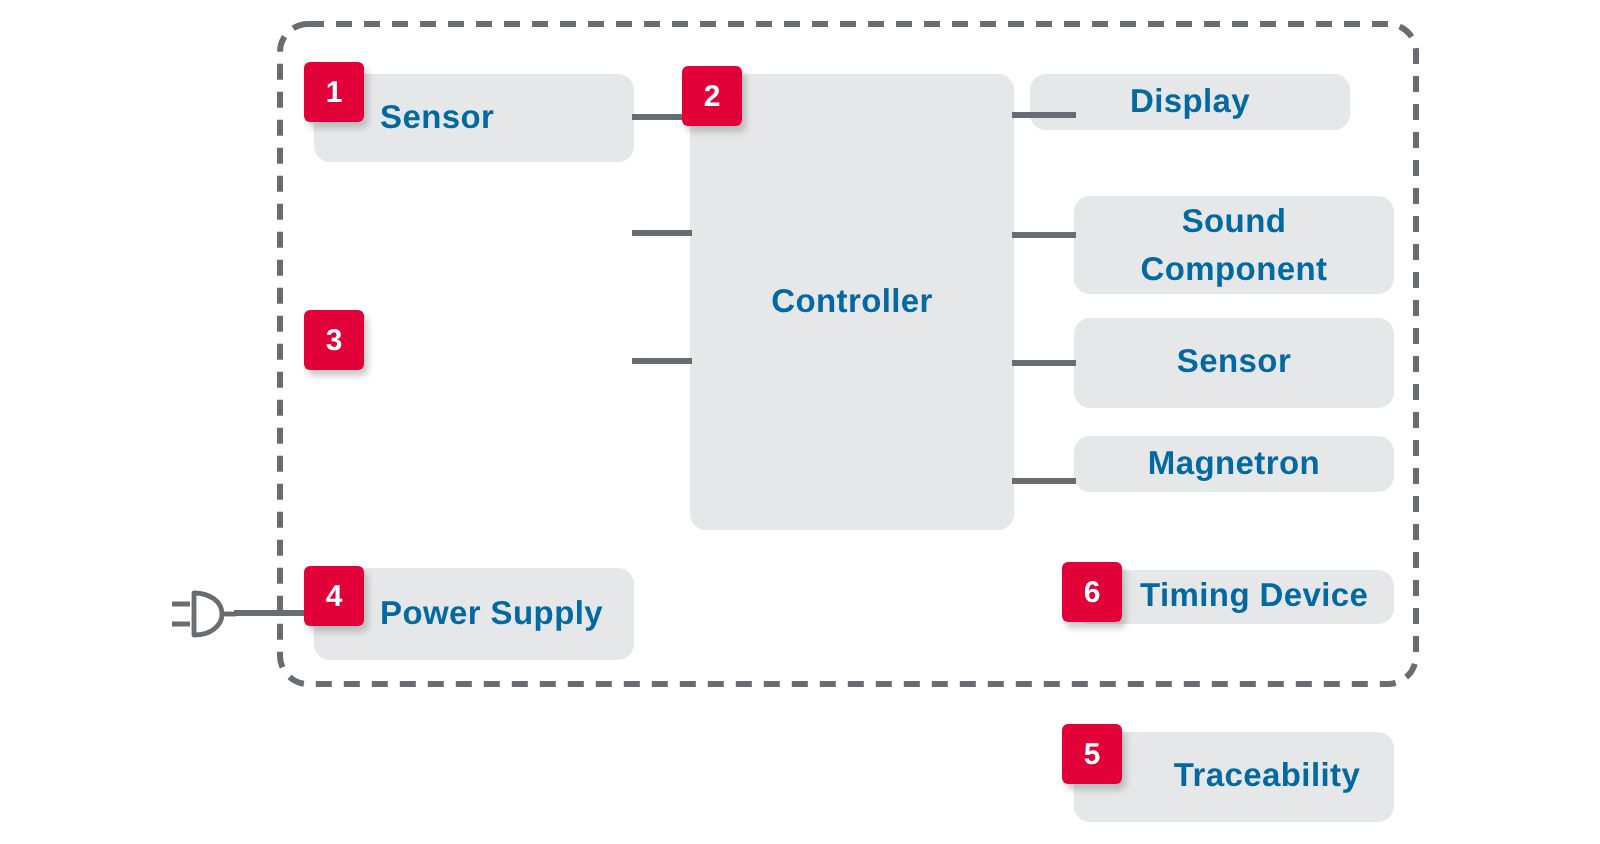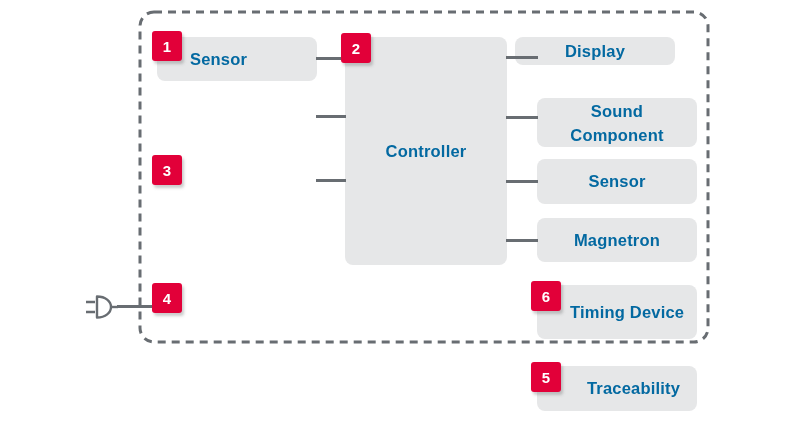--- a/index.html
+++ b/index.html
@@ -62,38 +62,41 @@
   <svg class="plug" width="33" height="32" viewBox="0 0 33 32">
     <path d="M1 11 H10 M1 21 H10" stroke="#686d72" stroke-width="2.4" fill="none"></path>
     <path d="M12 5.5 L12 26.5 C20.5 26.5 26 21.7 26 16 C26 10.3 20.5 5.5 12 5.5 Z" fill="none" stroke="#686d72" stroke-width="2.4" stroke-linejoin="round"></path>
     <path d="M26 16 H33" stroke="#686d72" stroke-width="2.4" fill="none"></path>
   </svg>
   <div class="wire" style="left:117px;top:305px;width:37px;"></div>
 
   <div class="node badged" style="left:157px;top:37px;width:160px;height:44px;">
     <span class="lbl">Sensor</span>
   </div>
+  <div class="node badged" style="left:157px;top:284px;width:160px;height:46px;">
+    <span class="lbl">Power Supply</span>
+  </div>
 
   <div class="node" style="left:345px;top:37px;width:162px;height:228px;">
     <span class="lbl">Controller</span>
   </div>
 
   <div class="node" style="left:515px;top:37px;width:160px;height:28px;">
     <span class="lbl">Display</span>
   </div>
   <div class="node twoline" style="left:537px;top:98px;width:160px;height:49px;">
     <span class="lbl">Sound Component</span>
   </div>
   <div class="node" style="left:537px;top:159px;width:160px;height:45px;">
     <span class="lbl">Sensor</span>
   </div>
-  <div class="node" style="left:537px;top:218px;width:160px;height:44px;">
+  <div class="node" style="left:537px;top:218px;width:160px;height:28px;">
     <span class="lbl">Magnetron</span>
   </div>
-  <div class="node badged" style="left:537px;top:285px;width:160px;height:54px;">
+  <div class="node badged" style="left:537px;top:285px;width:160px;height:27px;">
     <span class="lbl">Timing Device</span>
   </div>
 
   <div class="node badged" style="left:537px;top:366px;width:160px;height:45px;justify-content:center;">
     <span class="lbl">Traceability</span>
   </div>
 
   <div class="wire" style="left:316px;top:57px;width:30px;"></div>
   <div class="wire" style="left:316px;top:115px;width:30px;"></div>
   <div class="wire" style="left:316px;top:179px;width:30px;"></div>

